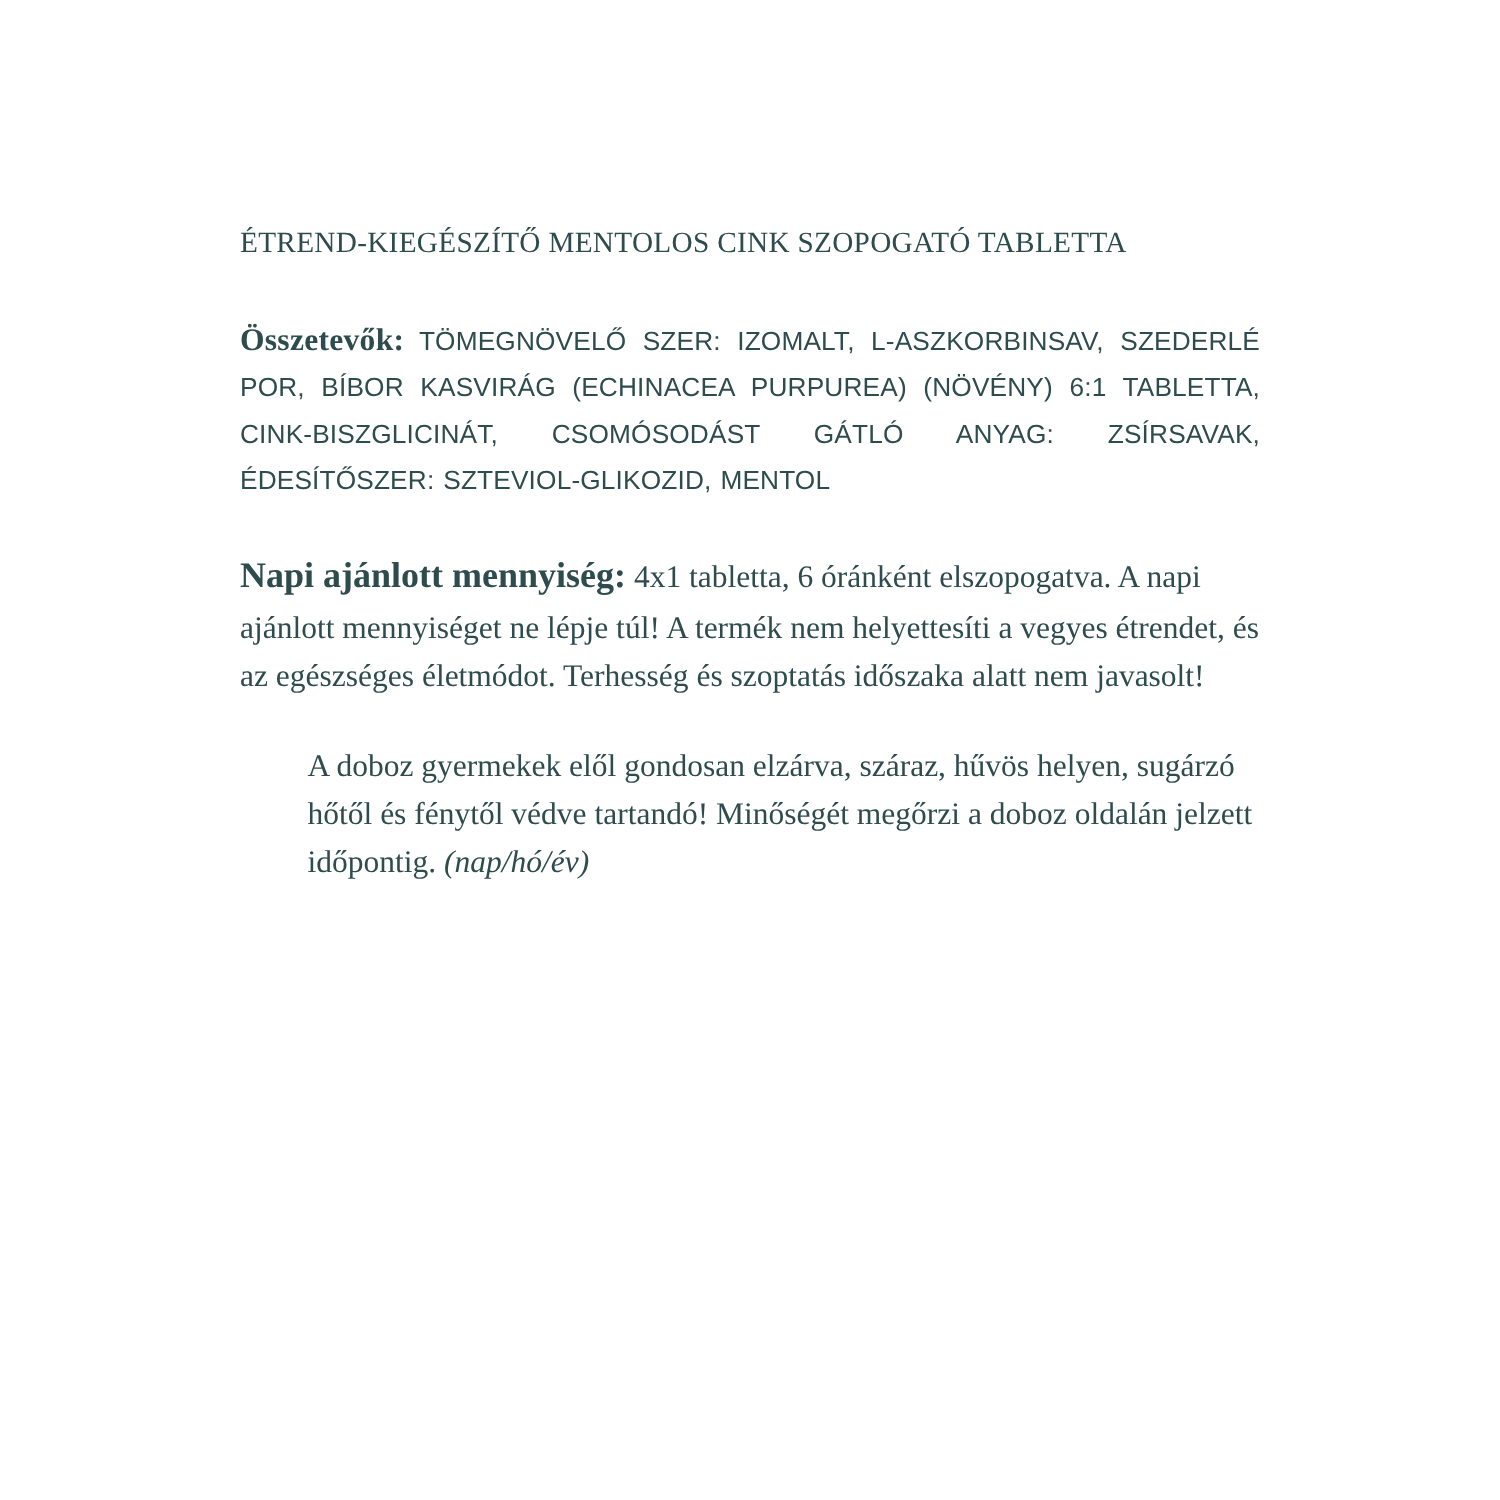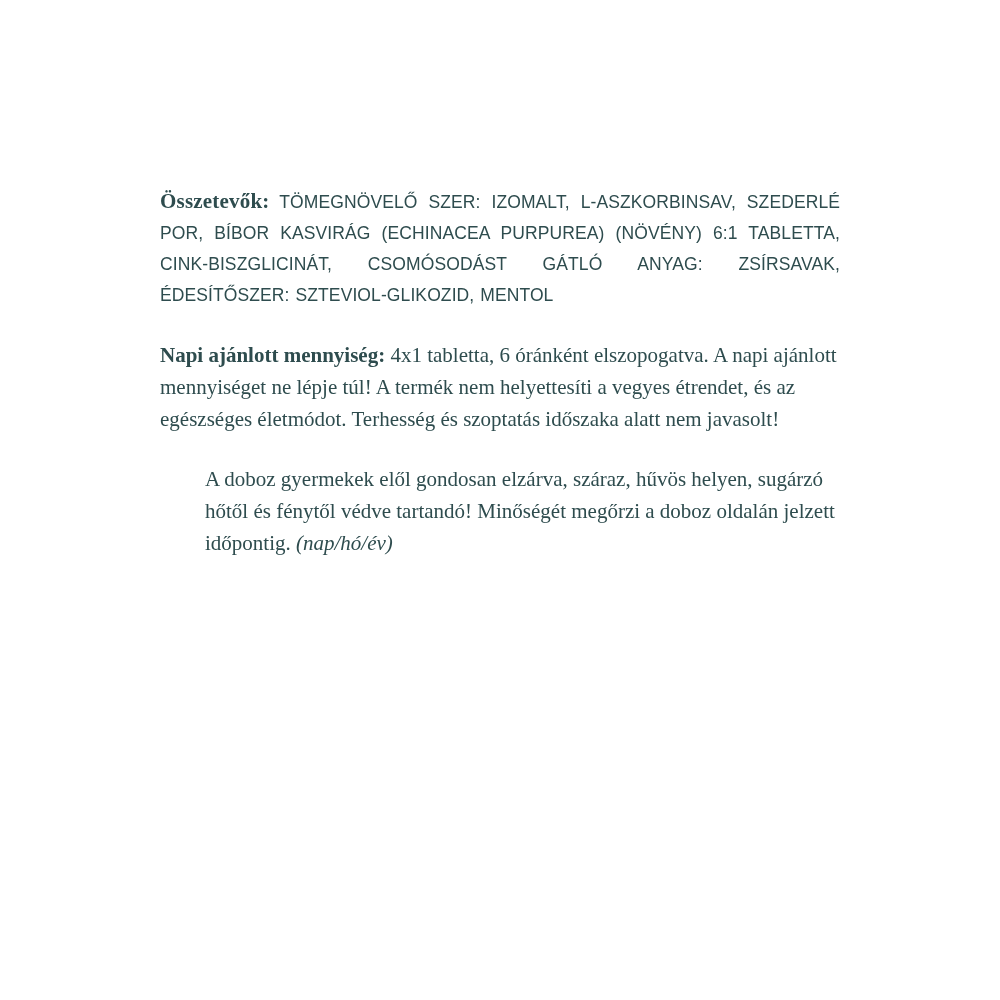--- a/index.html
+++ b/index.html
@@ -71,40 +71,41 @@
   .dosage-block {
     margin-bottom: 28px;
   }
   .dosage-text {
     font-size: 21px;
     line-height: 1.52;
     color: #2e4c4e;
   }
   .dosage-heading {
     font-weight: 700;
-    font-size: 21px;
+    font-size: 24px;
   }
 
   
   .storage-block {
     font-size: 21px;
     line-height: 1.52;
     color: #2e4c4e;
     margin-left: 45px;
   }
   .storage-note {
     font-style: italic;
   }
 </style>
 </head>
 <body>
 
 <div class="label-sheet">
 
   <div class="title-block">
+    <div class="product-title">ÉTREND-KIEGÉSZÍTŐ MENTOLOS CINK SZOPOGATÓ TABLETTA</div>
   </div>
 
   <div class="ingredients-block">
     <p class="ingredients-line">
       <span class="ingredients-heading">Összetevők:</span>
       <span class="ingredients-body">TÖMEGNÖVELŐ SZER: IZOMALT, L-ASZKORBINSAV, SZEDERLÉ POR, BÍBOR KASVIRÁG (ECHINACEA PURPUREA) (NÖVÉNY) 6:1 TABLETTA, CINK-BISZGLICINÁT, CSOMÓSODÁST GÁTLÓ ANYAG: ZSÍRSAVAK, ÉDESÍTŐSZER: SZTEVIOL-GLIKOZID, MENTOL</span>
     </p>
   </div>
 
   <div class="dosage-block">

